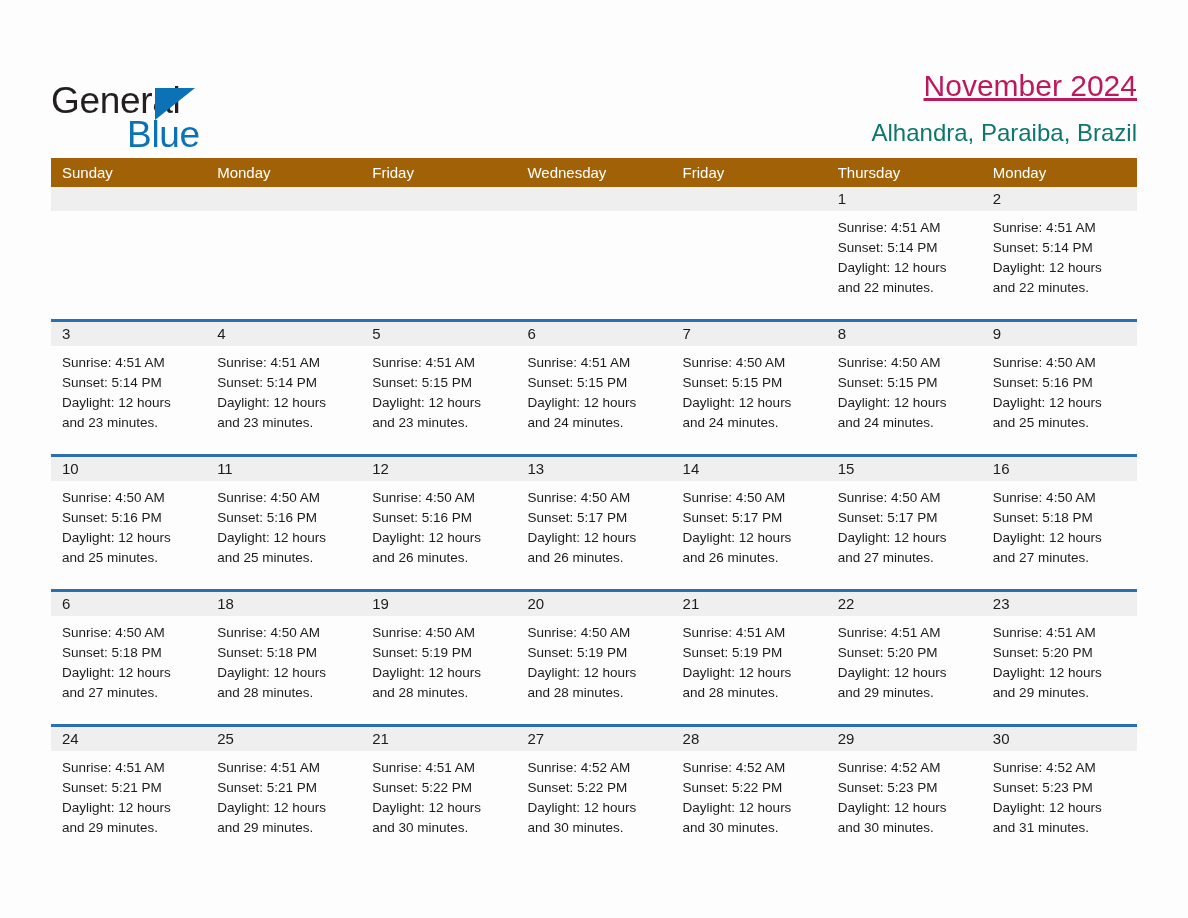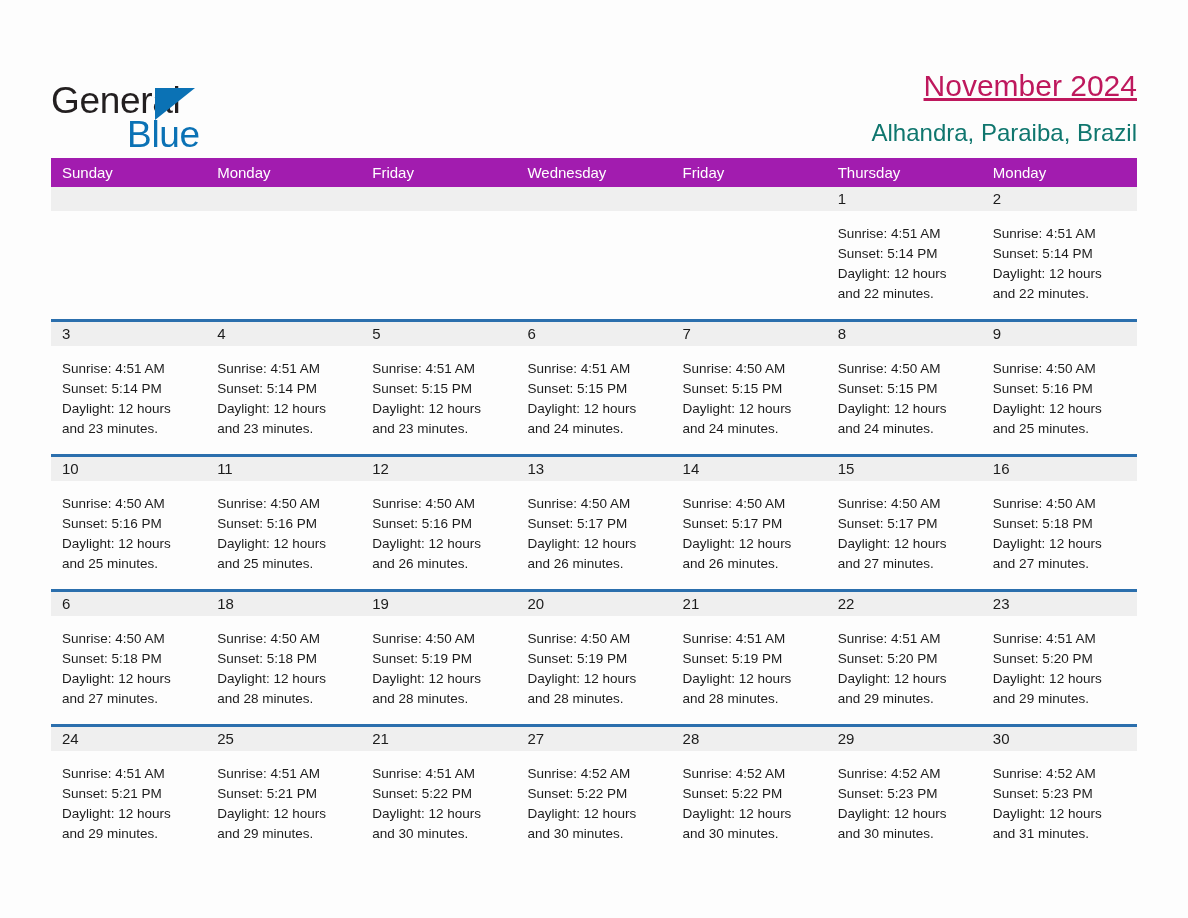--- a/index.html
+++ b/index.html
@@ -89,21 +89,21 @@
   }
 
   
   .calendar {
     margin: 10px 51px 0 51px;
     width: 1086px;
   }
   .weekhead {
     display: grid;
     grid-template-columns: repeat(7, 1fr);
-    background: #a21caf;
+    background: #a16207;
     height: 29px;
   }
   .weekhead .dow {
     color: #ffffff;
     font-size: 15px;
     line-height: 29px;
     padding-left: 11px;
     white-space: nowrap;
   }
 
@@ -123,21 +123,21 @@
   .cell .daynum {
     background: #efefef;
     height: 24px;
     font-size: 15px;
     line-height: 24px;
     padding-left: 11px;
     color: #1c1c1c;
   }
   .cell.empty .daynum { background: #efefef; }
   .cell .info {
-    padding: 13px 11px 0 11px;
+    padding: 7px 11px 0 11px;
     font-size: 13.5px;
     line-height: 20px;
     color: #1c1c1c;
   }
   .cell .info div { white-space: nowrap; }
 </style>
 </head>
 <body>
 
 <div class="page">

